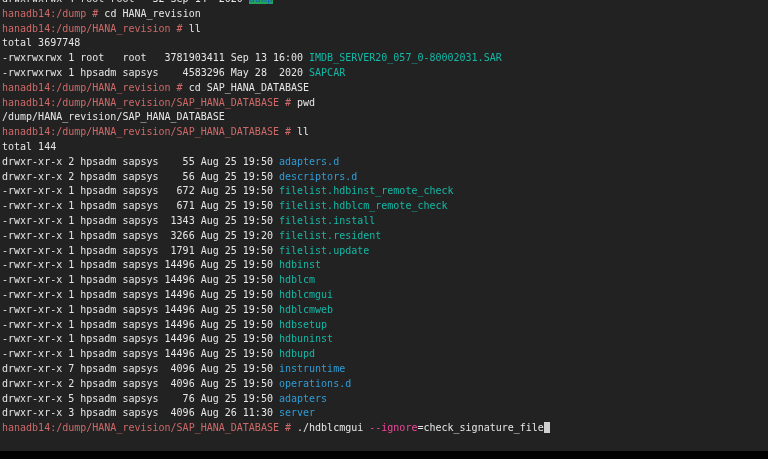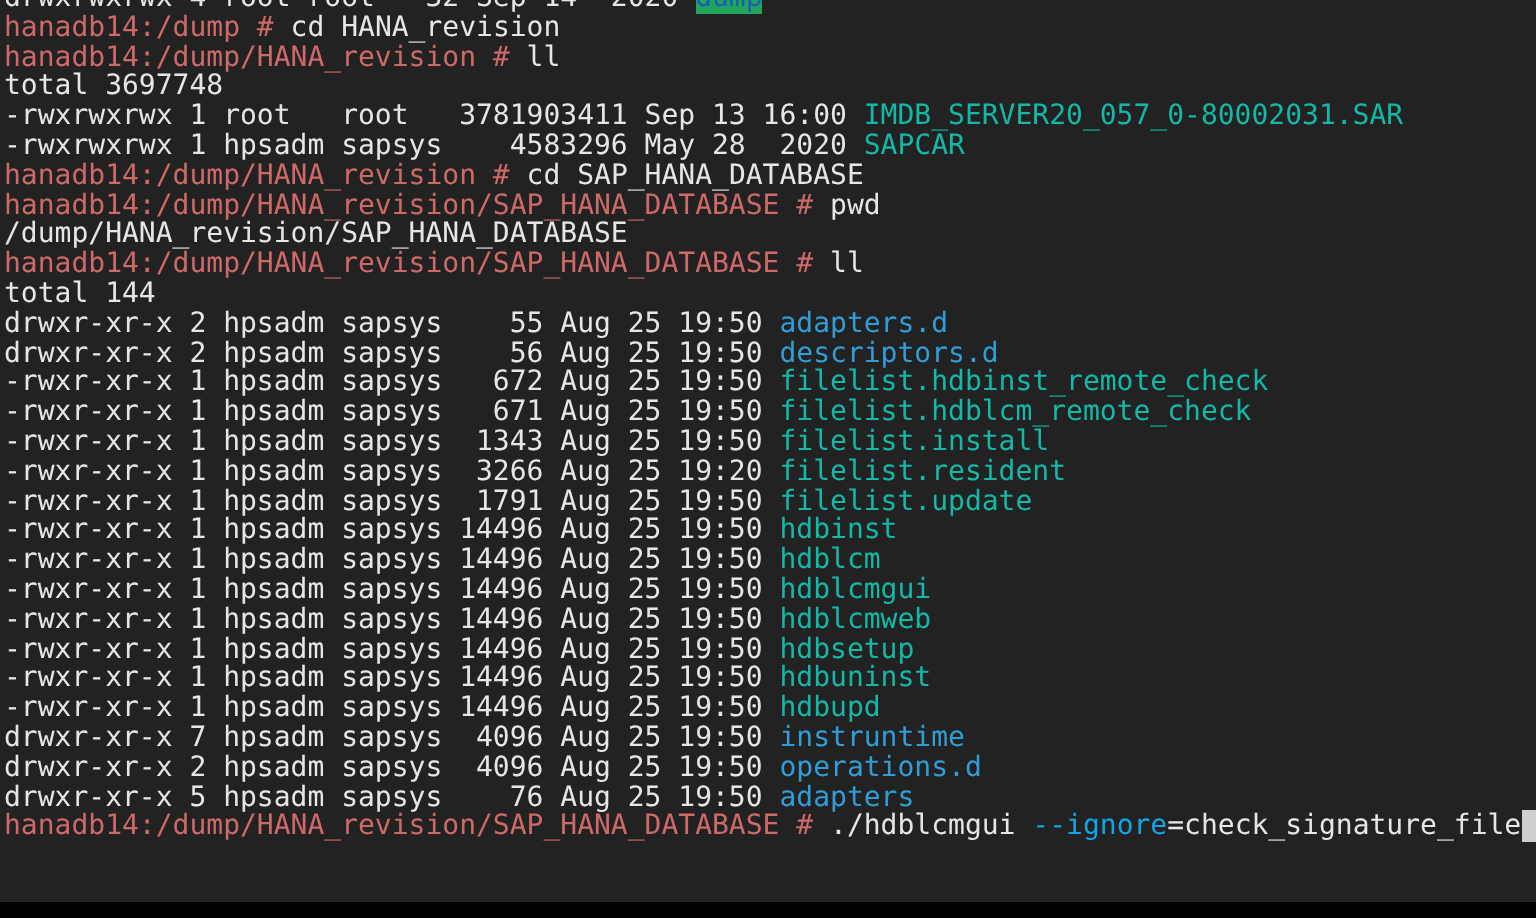--- a/index.html
+++ b/index.html
@@ -7,39 +7,39 @@
     padding: 0;
     background: #000;
   }
   .terminal {
     position: relative;
     width: 768px;
     height: 459px;
     background: #222222;
     overflow: hidden;
     font-family: "DejaVu Sans Mono", "Liberation Mono", monospace;
-    font-size: 14px;
+    font-size: 10px;
     line-height: 14.8px;
     cursor: text;
   }
   .term-inner {
     position: absolute;
     top: -8px;              
     left: 2px;
     right: 0;
   }
   .term-line {
     white-space: pre;
     height: 14.8px;
   }
   .c-fg     { color: #e6e6e6; }
   .c-prompt { color: #cd6a68; }
   .c-exec   { color: #14b8a6; }
   .c-dir    { color: #309dd6; }
-  .c-option { color: #0ea5e9; }
+  .c-option { color: #ec4899; }
   .c-dump   { color: #1b5eb8; background: #22a45c; }
   .c-cursor { background: #cfcfcf; color: #cfcfcf; }
   .bottom-bar {
     position: absolute;
     left: 0;
     bottom: 0;
     width: 100%;
     height: 8px;
     background: #000000;
   }
@@ -70,16 +70,17 @@
       <div class="term-line"><span class="c-fg">-rwxr-xr-x 1 hpsadm sapsys 14496 Aug 25 19:50 </span><span class="c-exec">hdbinst</span></div>
       <div class="term-line"><span class="c-fg">-rwxr-xr-x 1 hpsadm sapsys 14496 Aug 25 19:50 </span><span class="c-exec">hdblcm</span></div>
       <div class="term-line"><span class="c-fg">-rwxr-xr-x 1 hpsadm sapsys 14496 Aug 25 19:50 </span><span class="c-exec">hdblcmgui</span></div>
       <div class="term-line"><span class="c-fg">-rwxr-xr-x 1 hpsadm sapsys 14496 Aug 25 19:50 </span><span class="c-exec">hdblcmweb</span></div>
       <div class="term-line"><span class="c-fg">-rwxr-xr-x 1 hpsadm sapsys 14496 Aug 25 19:50 </span><span class="c-exec">hdbsetup</span></div>
       <div class="term-line"><span class="c-fg">-rwxr-xr-x 1 hpsadm sapsys 14496 Aug 25 19:50 </span><span class="c-exec">hdbuninst</span></div>
       <div class="term-line"><span class="c-fg">-rwxr-xr-x 1 hpsadm sapsys 14496 Aug 25 19:50 </span><span class="c-exec">hdbupd</span></div>
       <div class="term-line"><span class="c-fg">drwxr-xr-x 7 hpsadm sapsys  4096 Aug 25 19:50 </span><span class="c-dir">instruntime</span></div>
       <div class="term-line"><span class="c-fg">drwxr-xr-x 2 hpsadm sapsys  4096 Aug 25 19:50 </span><span class="c-dir">operations.d</span></div>
       <div class="term-line"><span class="c-fg">drwxr-xr-x 5 hpsadm sapsys    76 Aug 25 19:50 </span><span class="c-dir">adapters</span></div>
+      <div class="term-line"><span class="c-fg">drwxr-xr-x 3 hpsadm sapsys  4096 Aug 26 11:30 </span><span class="c-dir">server</span></div>
       <div class="term-line"><span class="c-prompt">hanadb14:/dump/HANA_revision/SAP_HANA_DATABASE # </span><span class="c-fg">./hdblcmgui </span><span class="c-option">--ignore</span><span class="c-fg">=check_signature_file</span><span class="c-cursor"> </span></div>
     </div>
   <div class="bottom-bar"></div>
 </div>
 
 </body></html>

